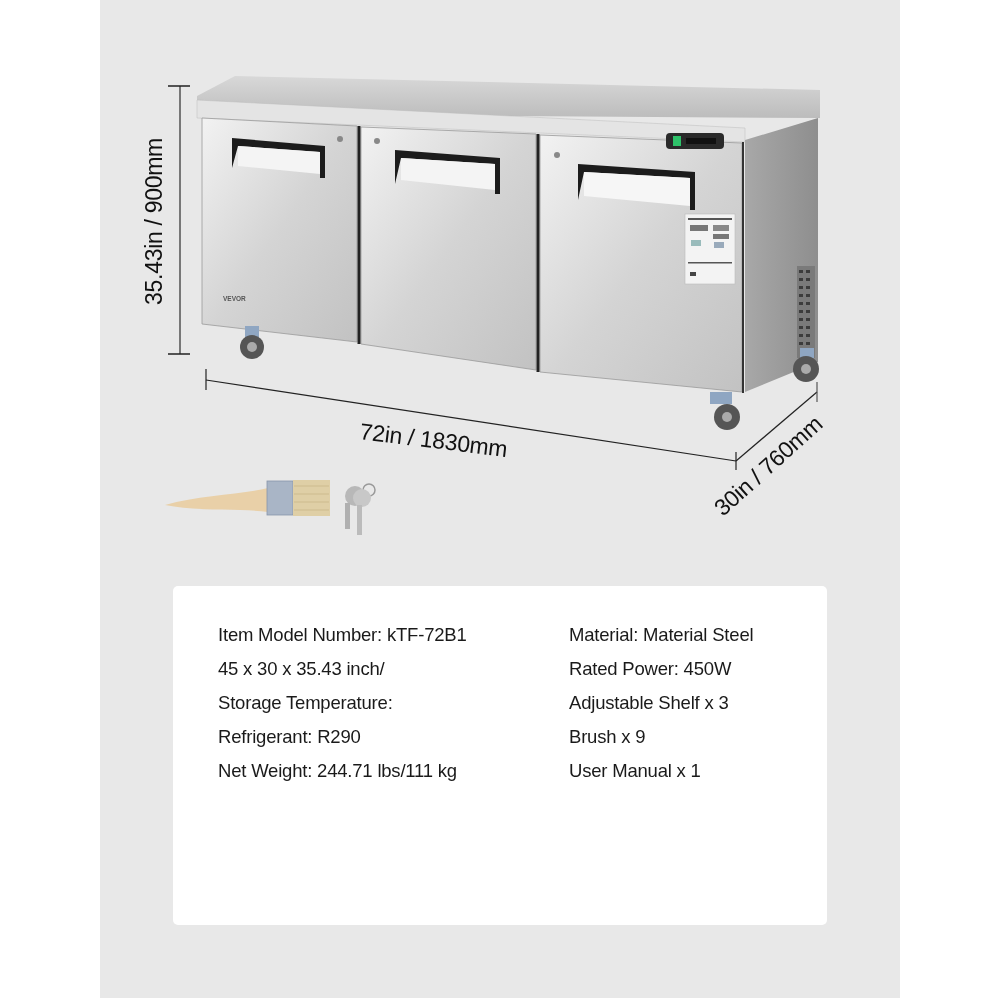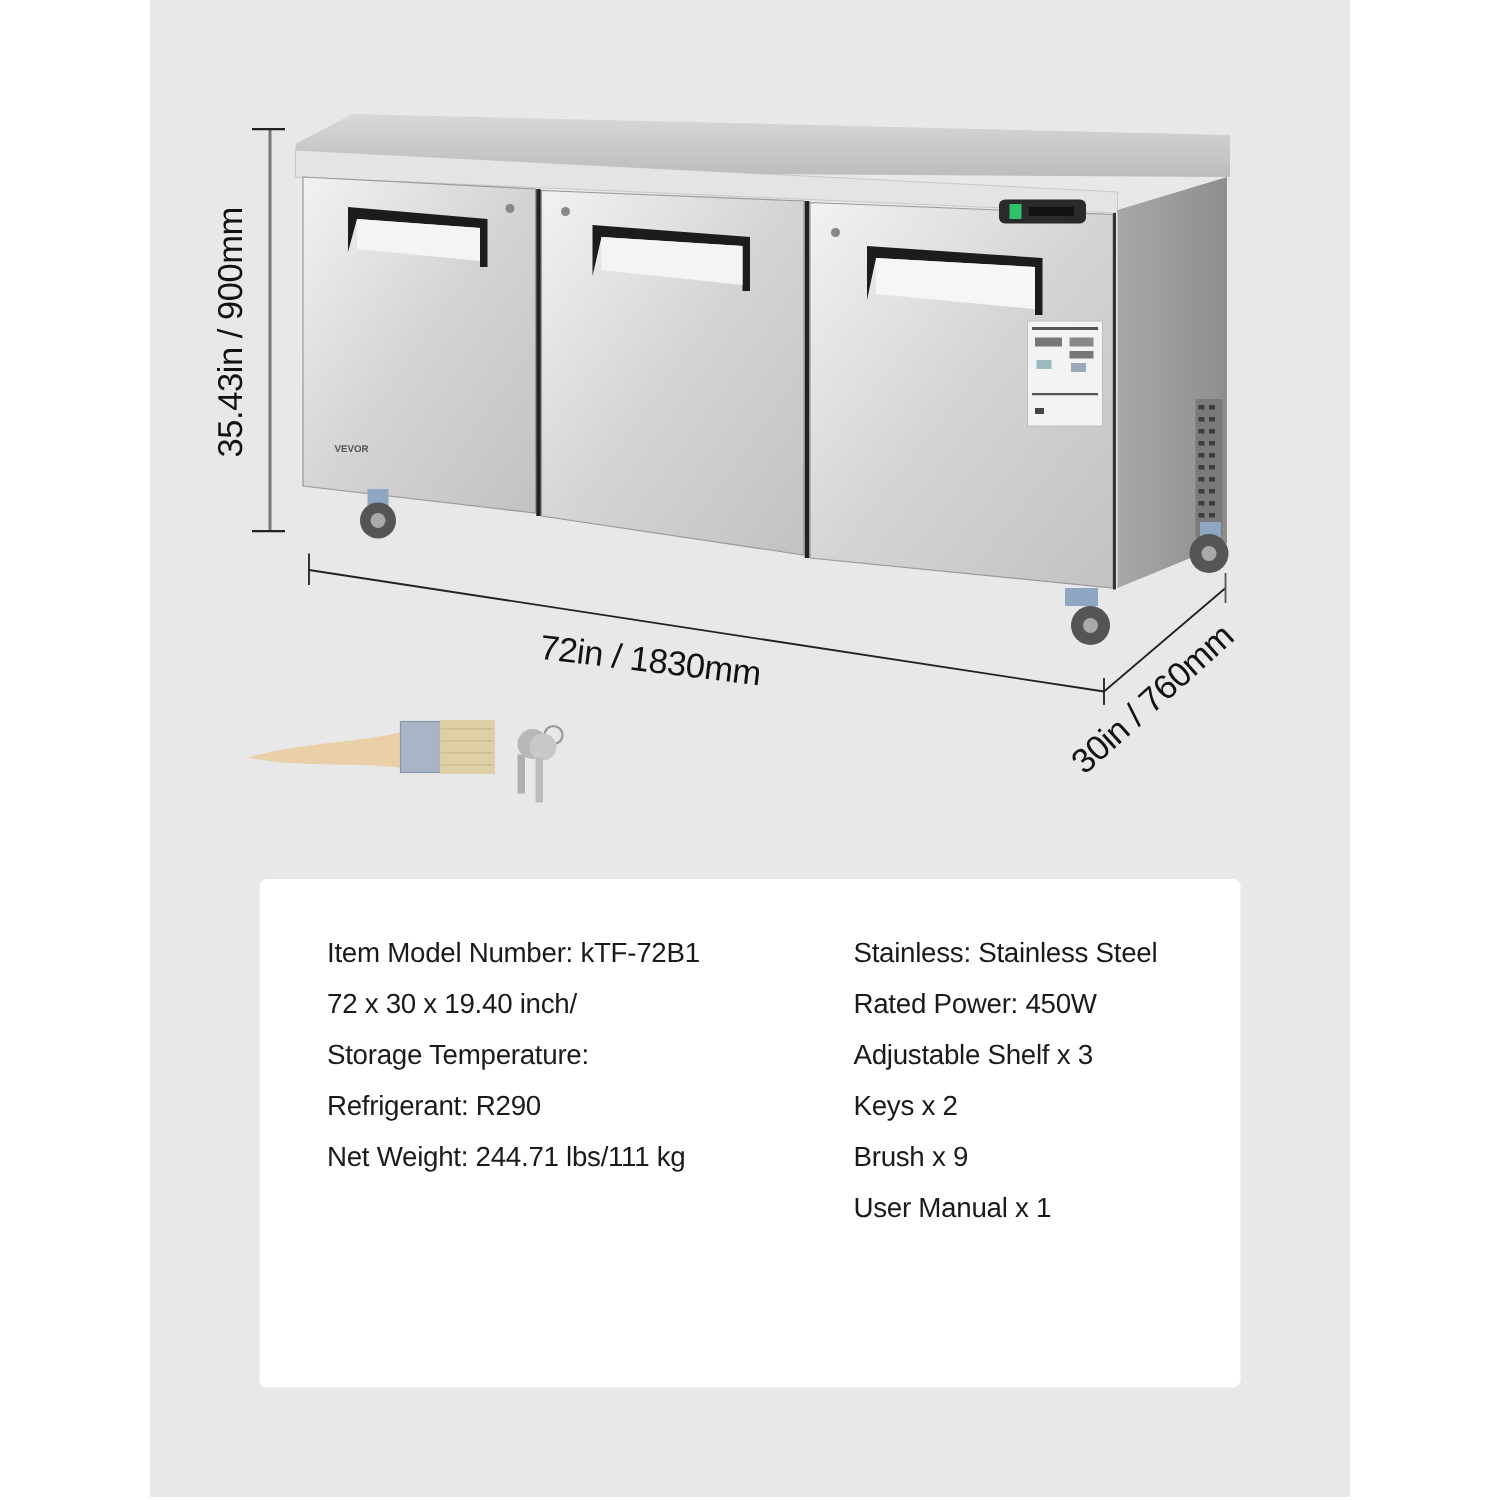--- a/index.html
+++ b/index.html
@@ -162,26 +162,25 @@
   </g>
 </svg>
 
 <div class="dim-text" style="left:34px; top:208px; transform:rotate(-90deg); transform-origin:center; width:240px; text-align:center;">35.43in / 900mm</div>
 <div class="dim-text" style="left:360px; top:418px; transform:rotate(7deg); transform-origin:left center;">72in / 1830mm</div>
 <div class="dim-text" style="left:718px; top:498px; transform:rotate(-42deg); transform-origin:left center;">30in / 760mm</div>
 
 <div class="card">
   <div class="col" style="left:45px;">
     <div class="line">Item Model Number: kTF-72B1</div>
-    <div class="line">72 x 30 x 19.40 inch/</div>
+    <div class="line">45 x 30 x 35.43 inch/</div>
     <div class="line">Storage Temperature:</div>
     <div class="line">Refrigerant: R290</div>
     <div class="line">Net Weight: 244.71 lbs/111 kg</div>
   </div>
   <div class="col" style="left:396px;">
-    <div class="line">Stainless: Stainless Steel</div>
+    <div class="line">Material: Material Steel</div>
     <div class="line">Rated Power: 450W</div>
     <div class="line">Adjustable Shelf x 3</div>
-    <div class="line">Keys x 2</div>
     <div class="line">Brush x 9</div>
     <div class="line">User Manual x 1</div>
   </div>
 </div>
 
 </body></html>

